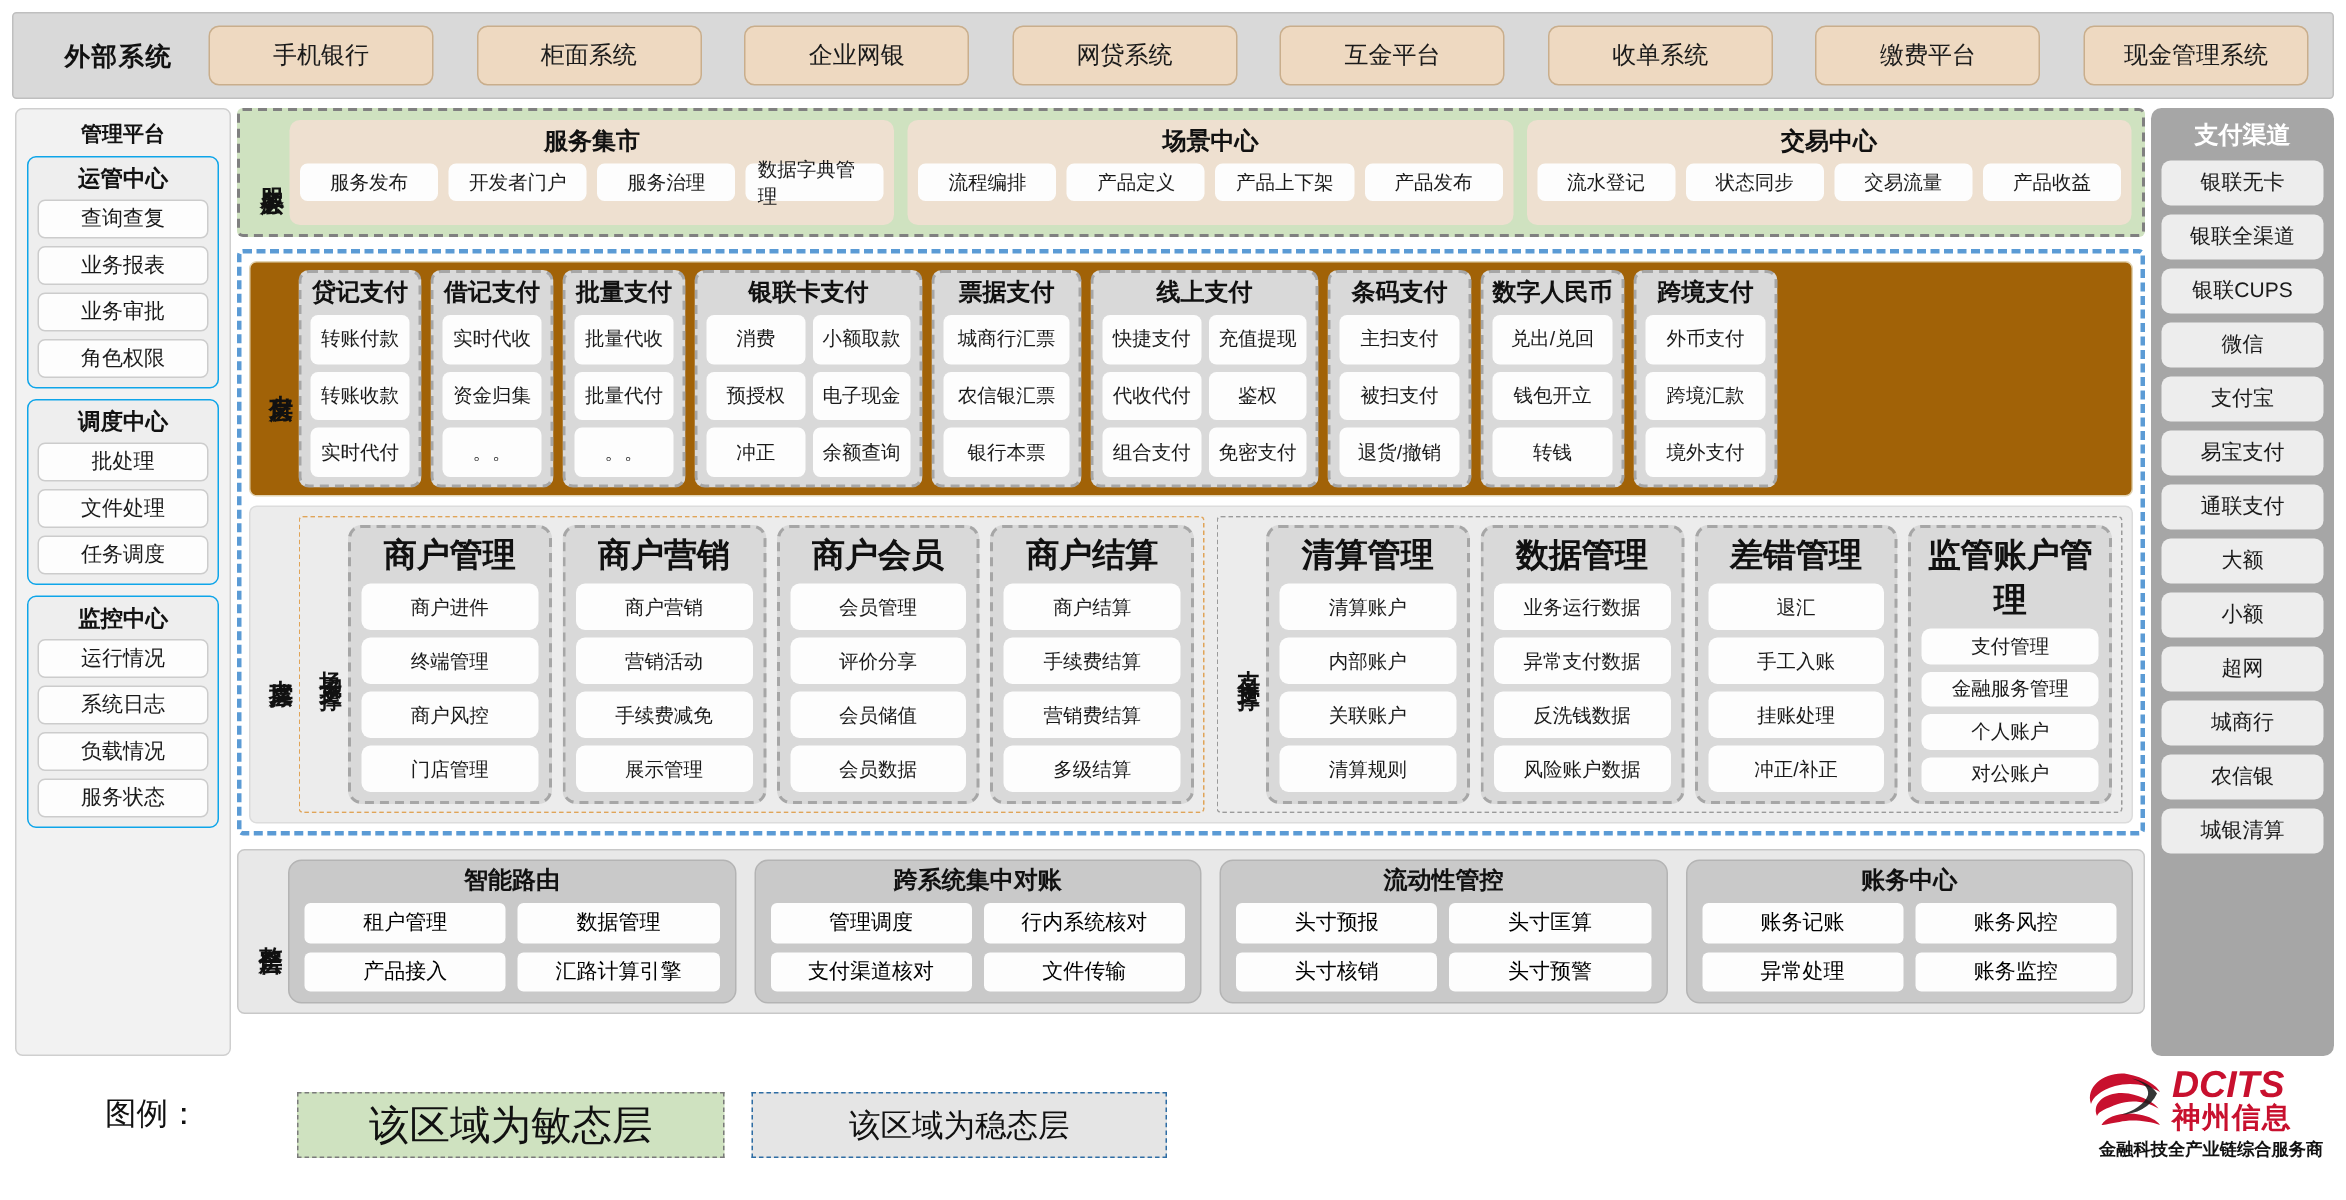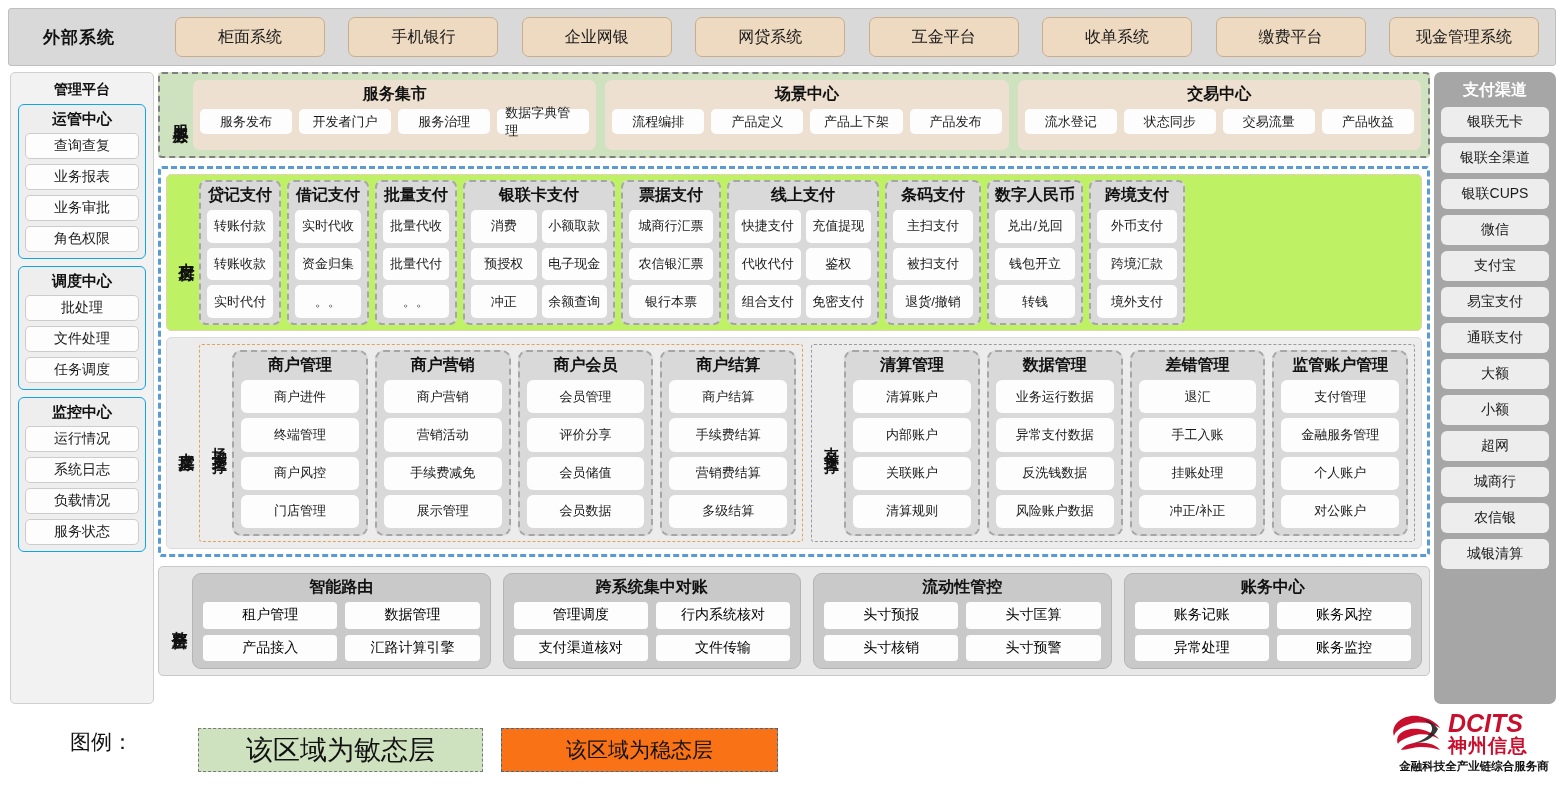--- a/index.html
+++ b/index.html
@@ -8,21 +8,21 @@
     background: #ffffff;
     font-family: "Liberation Sans", "DejaVu Sans", sans-serif;
     overflow: hidden;
   }
   .page { position: relative; width: 1564px; height: 800px; }
 
   
   .ext-bar {
     position: absolute; left: 8px; top: 8px; width: 1548px; height: 58px;
     background: #d9d9d9; border: 1px solid #bfbfbf; border-radius: 3px;
-    display: flex; align-items: center; padding: 0 10px; gap: 36px;
+    display: flex; align-items: center; padding: 0 10px;
   }
   .ext-title {
     font-size: 17px; font-weight: bold; color: #111;
     width: 120px; text-align: center; flex: none; letter-spacing: 1px;
   }
   .ext-items { display: flex; flex: 1; justify-content: space-between; gap: 8px; padding-right: 6px; }
   .ext-chip {
     flex: 1 1 0; height: 40px; background: #eed9c1; border: 1px solid #c9ae8c;
     border-radius: 7px; display: flex; align-items: center; justify-content: center;
     font-size: 16px; color: #1a1a1a; max-width: 150px;
@@ -86,21 +86,21 @@
   }
 
   
   .stable {
     margin-top: 8px; border: 3px dashed #5b9bd5; border-radius: 4px;
     background: #ffffff; padding: 5px;
   }
 
   
   .pay-layer {
-    background: #bef264; border: 1px solid #e2d3b2; border-radius: 5px;
+    background: #a16207; border: 1px solid #e2d3b2; border-radius: 5px;
     padding: 5px 6px; display: flex; align-items: stretch; height: 157px;
   }
   .pay-groups { display: flex; flex: 1; gap: 6px; }
   .pay-group {
     background: #d9d9d9; border: 2px dashed #a6a6a6; border-radius: 7px;
     padding: 2px 6px 5px; display: flex; flex-direction: column;
   }
   .pay-group-title { font-size: 16px; font-weight: bold; text-align: center; color: #111; padding: 1px 0 4px; }
   .pay-grid { display: grid; gap: 5px; flex: 1; }
   .pay-grid.c1 { grid-template-columns: 1fr; }
@@ -127,21 +127,21 @@
   .vlabel-sm {
     flex: none; width: 26px; display: flex; align-items: center; justify-content: center;
     font-size: 15px; font-weight: bold; color: #111;
     writing-mode: vertical-rl; text-orientation: upright; letter-spacing: 4px;
   }
   .sup-groups { display: flex; flex: 1; gap: 7px; }
   .sup-group {
     flex: 1; background: #d9d9d9; border: 2px dashed #a6a6a6; border-radius: 9px;
     padding: 2px 7px 6px; display: flex; flex-direction: column;
   }
-  .sup-group-title { font-size: 16px; font-weight: bold; text-align: center; color: #111; padding: 1px 0 4px; }
+  .sup-group-title { font-size: 22px; font-weight: bold; text-align: center; color: #111; padding: 1px 0 4px; }
   .sup-cells { display: flex; flex-direction: column; gap: 5px; flex: 1; }
   .sup-cell {
     background: #fdfdfd; border-radius: 6px; flex: 1; display: flex; align-items: center;
     justify-content: center; font-size: 13px; color: #1a1a1a;
   }
 
   
   .int-layer {
     margin-top: 9px; background: #e8e8e8; border: 1px solid #c8c8c8; border-radius: 5px;
     padding: 6px 7px; display: flex; align-items: stretch; height: 110px;
@@ -159,42 +159,42 @@
   }
 
   
   .legend { position: absolute; left: 70px; top: 728px; display: flex; align-items: flex-start; gap: 18px; }
   .legend-label { font-size: 21px; color: #111; }
   .legend-agile {
     background: #cfe2c0; border: 1px dashed #7a7a7a; width: 285px; height: 44px;
     display: flex; align-items: center; justify-content: center; font-size: 27px; color: #111; margin-left: 47px;
   }
   .legend-stable {
-    background: #f97316; border: 1px dashed #2e6da4; width: 277px; height: 44px;
+    background: #e5e5e5; border: 1px dashed #2e6da4; width: 277px; height: 44px;
     display: flex; align-items: center; justify-content: center; font-size: 21px; color: #111;
   }
 
   
   .logo { position: absolute; left: 1388px; top: 710px; width: 172px; text-align: center; }
   .logo-row { display: flex; align-items: center; justify-content: flex-start; gap: 4px; }
   .logo-text { text-align: left; line-height: 1; }
   .logo-en { font-size: 25px; font-weight: bold; color: #c8102e; letter-spacing: 0px; font-style: italic; }
   .logo-cn { font-size: 19px; font-weight: bold; color: #c8102e; letter-spacing: 1px; }
   .logo-tag { font-size: 11.5px; font-weight: bold; color: #111; margin-top: 3px; letter-spacing: 0px; }
 </style>
 </head>
 <body>
 
 <div class="page">
 
   <div class="ext-bar">
     <div class="ext-title">外部系统</div>
     <div class="ext-items" id="ext-items">
+        <div class="ext-chip">手机银行</div>
         <div class="ext-chip">柜面系统</div>
-        <div class="ext-chip">手机银行</div>
         <div class="ext-chip">企业网银</div>
         <div class="ext-chip">网贷系统</div>
         <div class="ext-chip">互金平台</div>
         <div class="ext-chip">收单系统</div>
         <div class="ext-chip">缴费平台</div>
         <div class="ext-chip">现金管理系统</div>
       </div>
   </div>
 
   <div class="mgmt">

